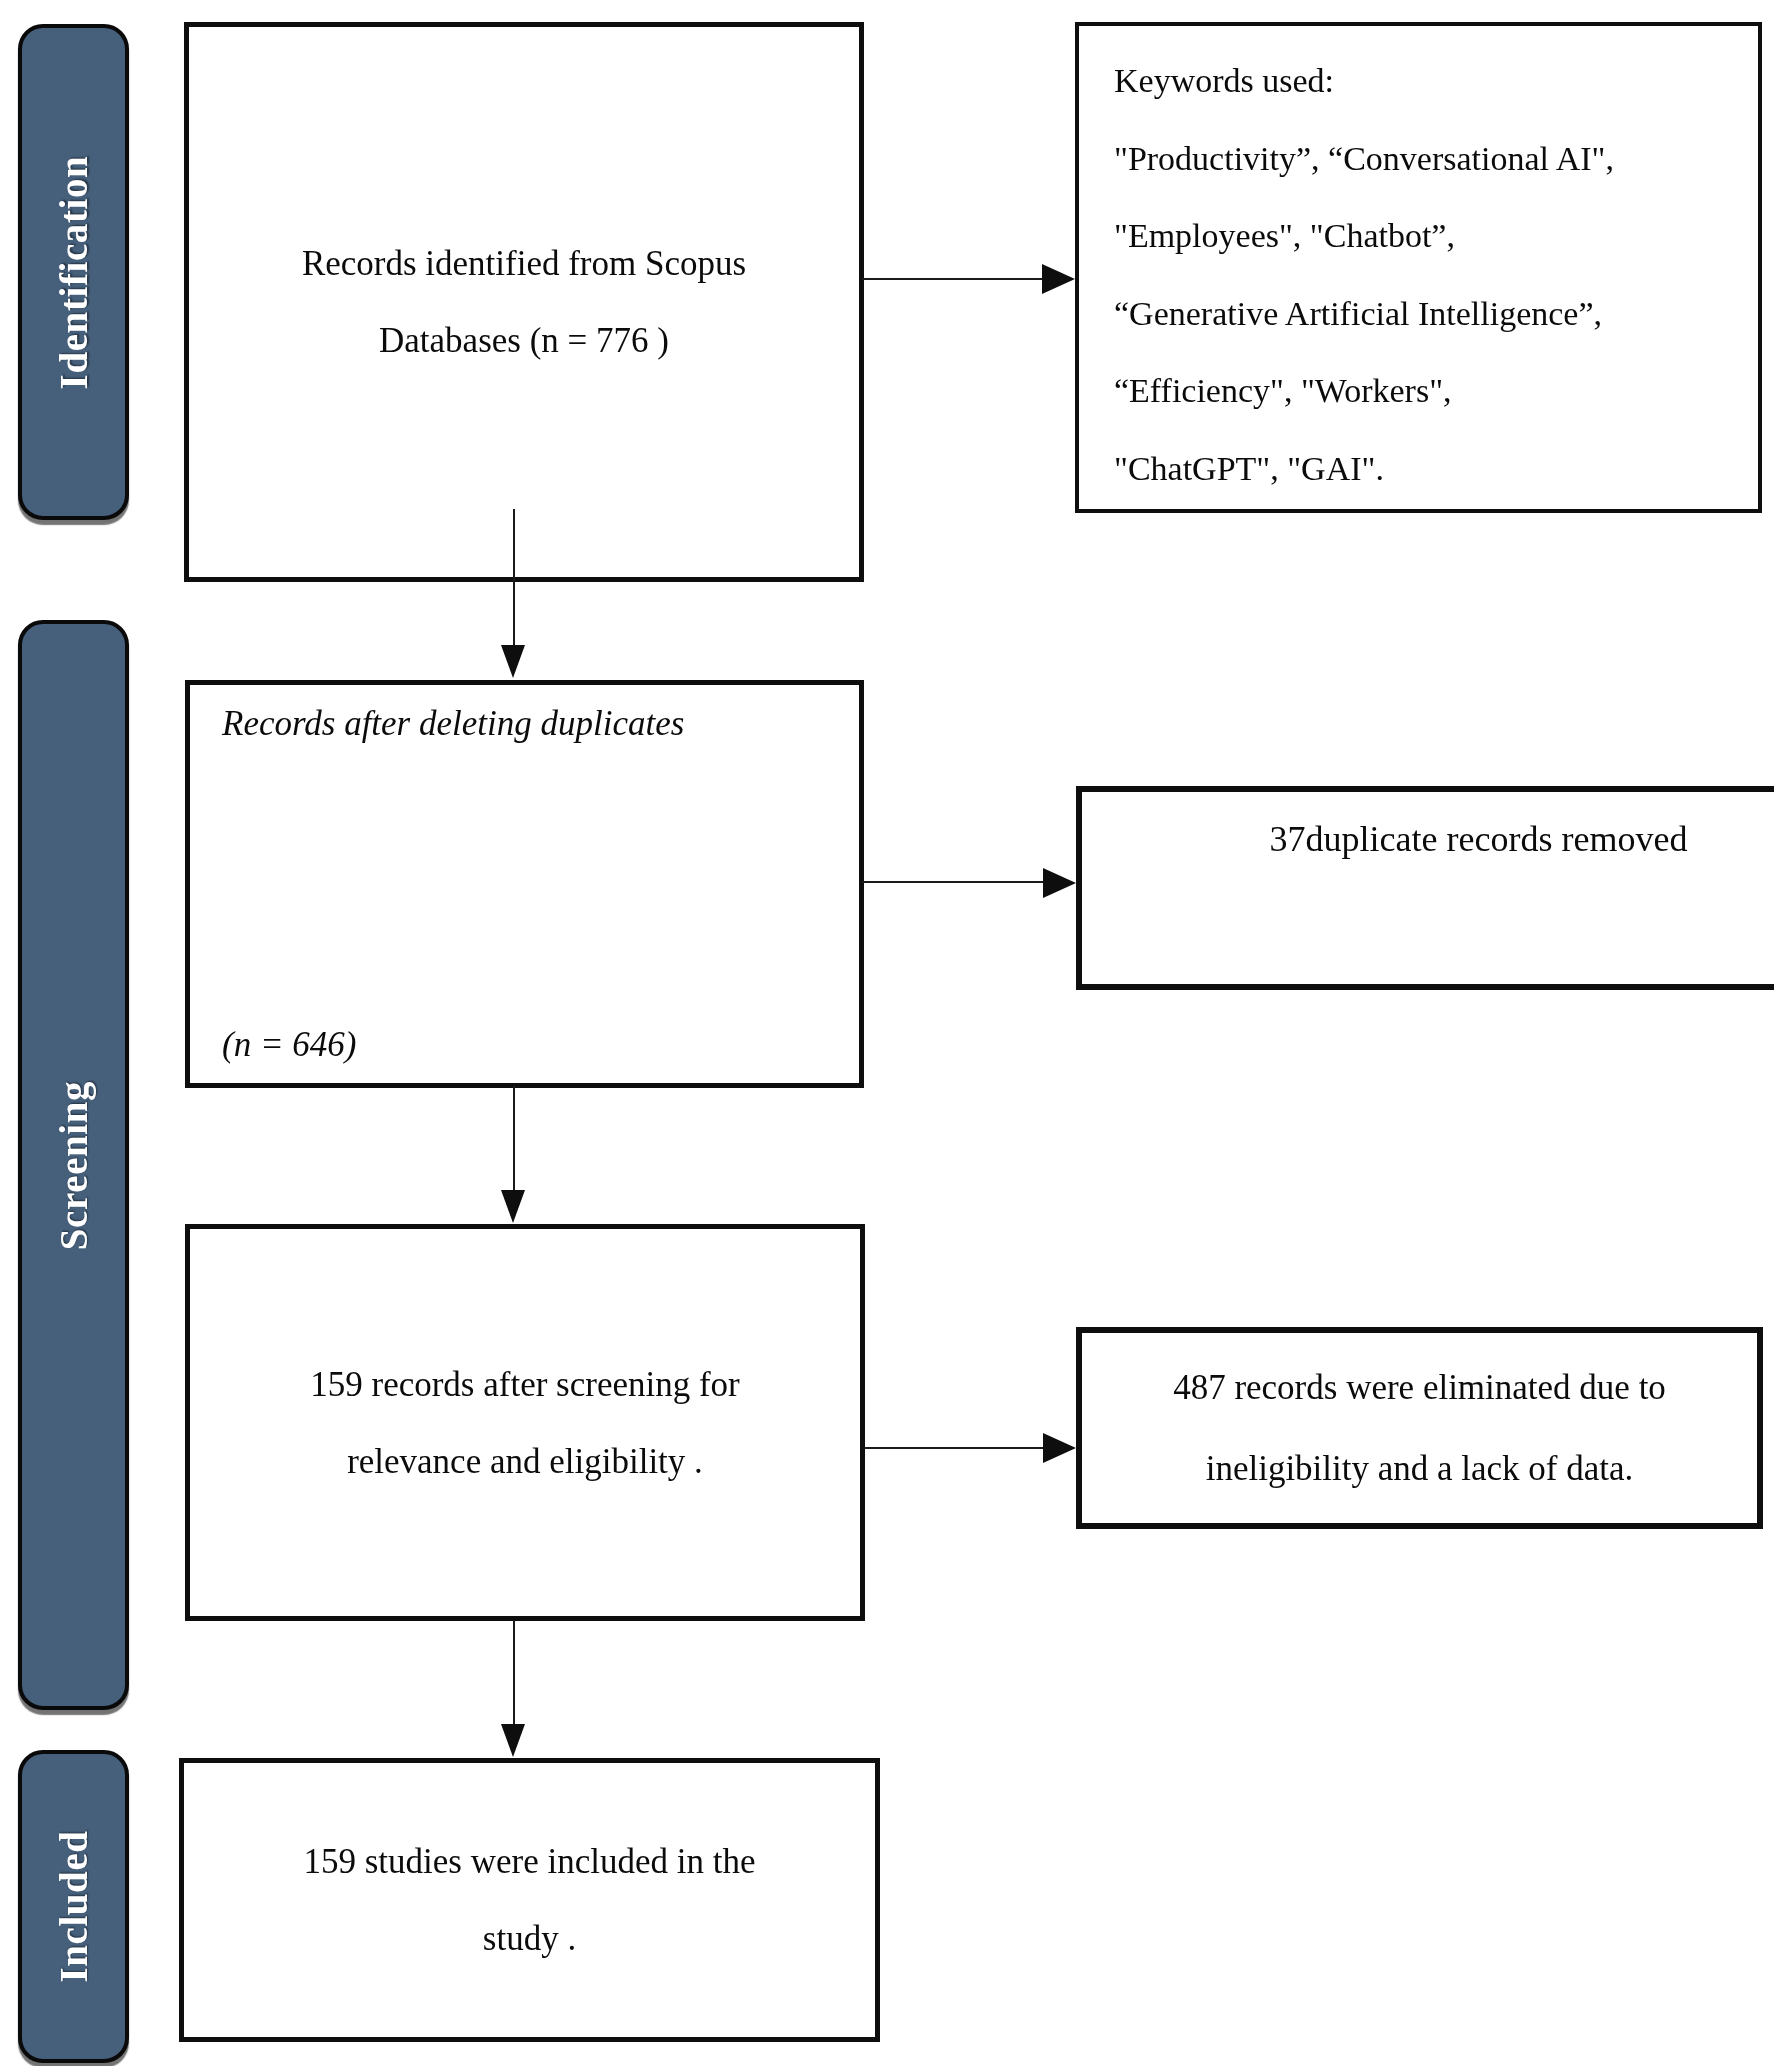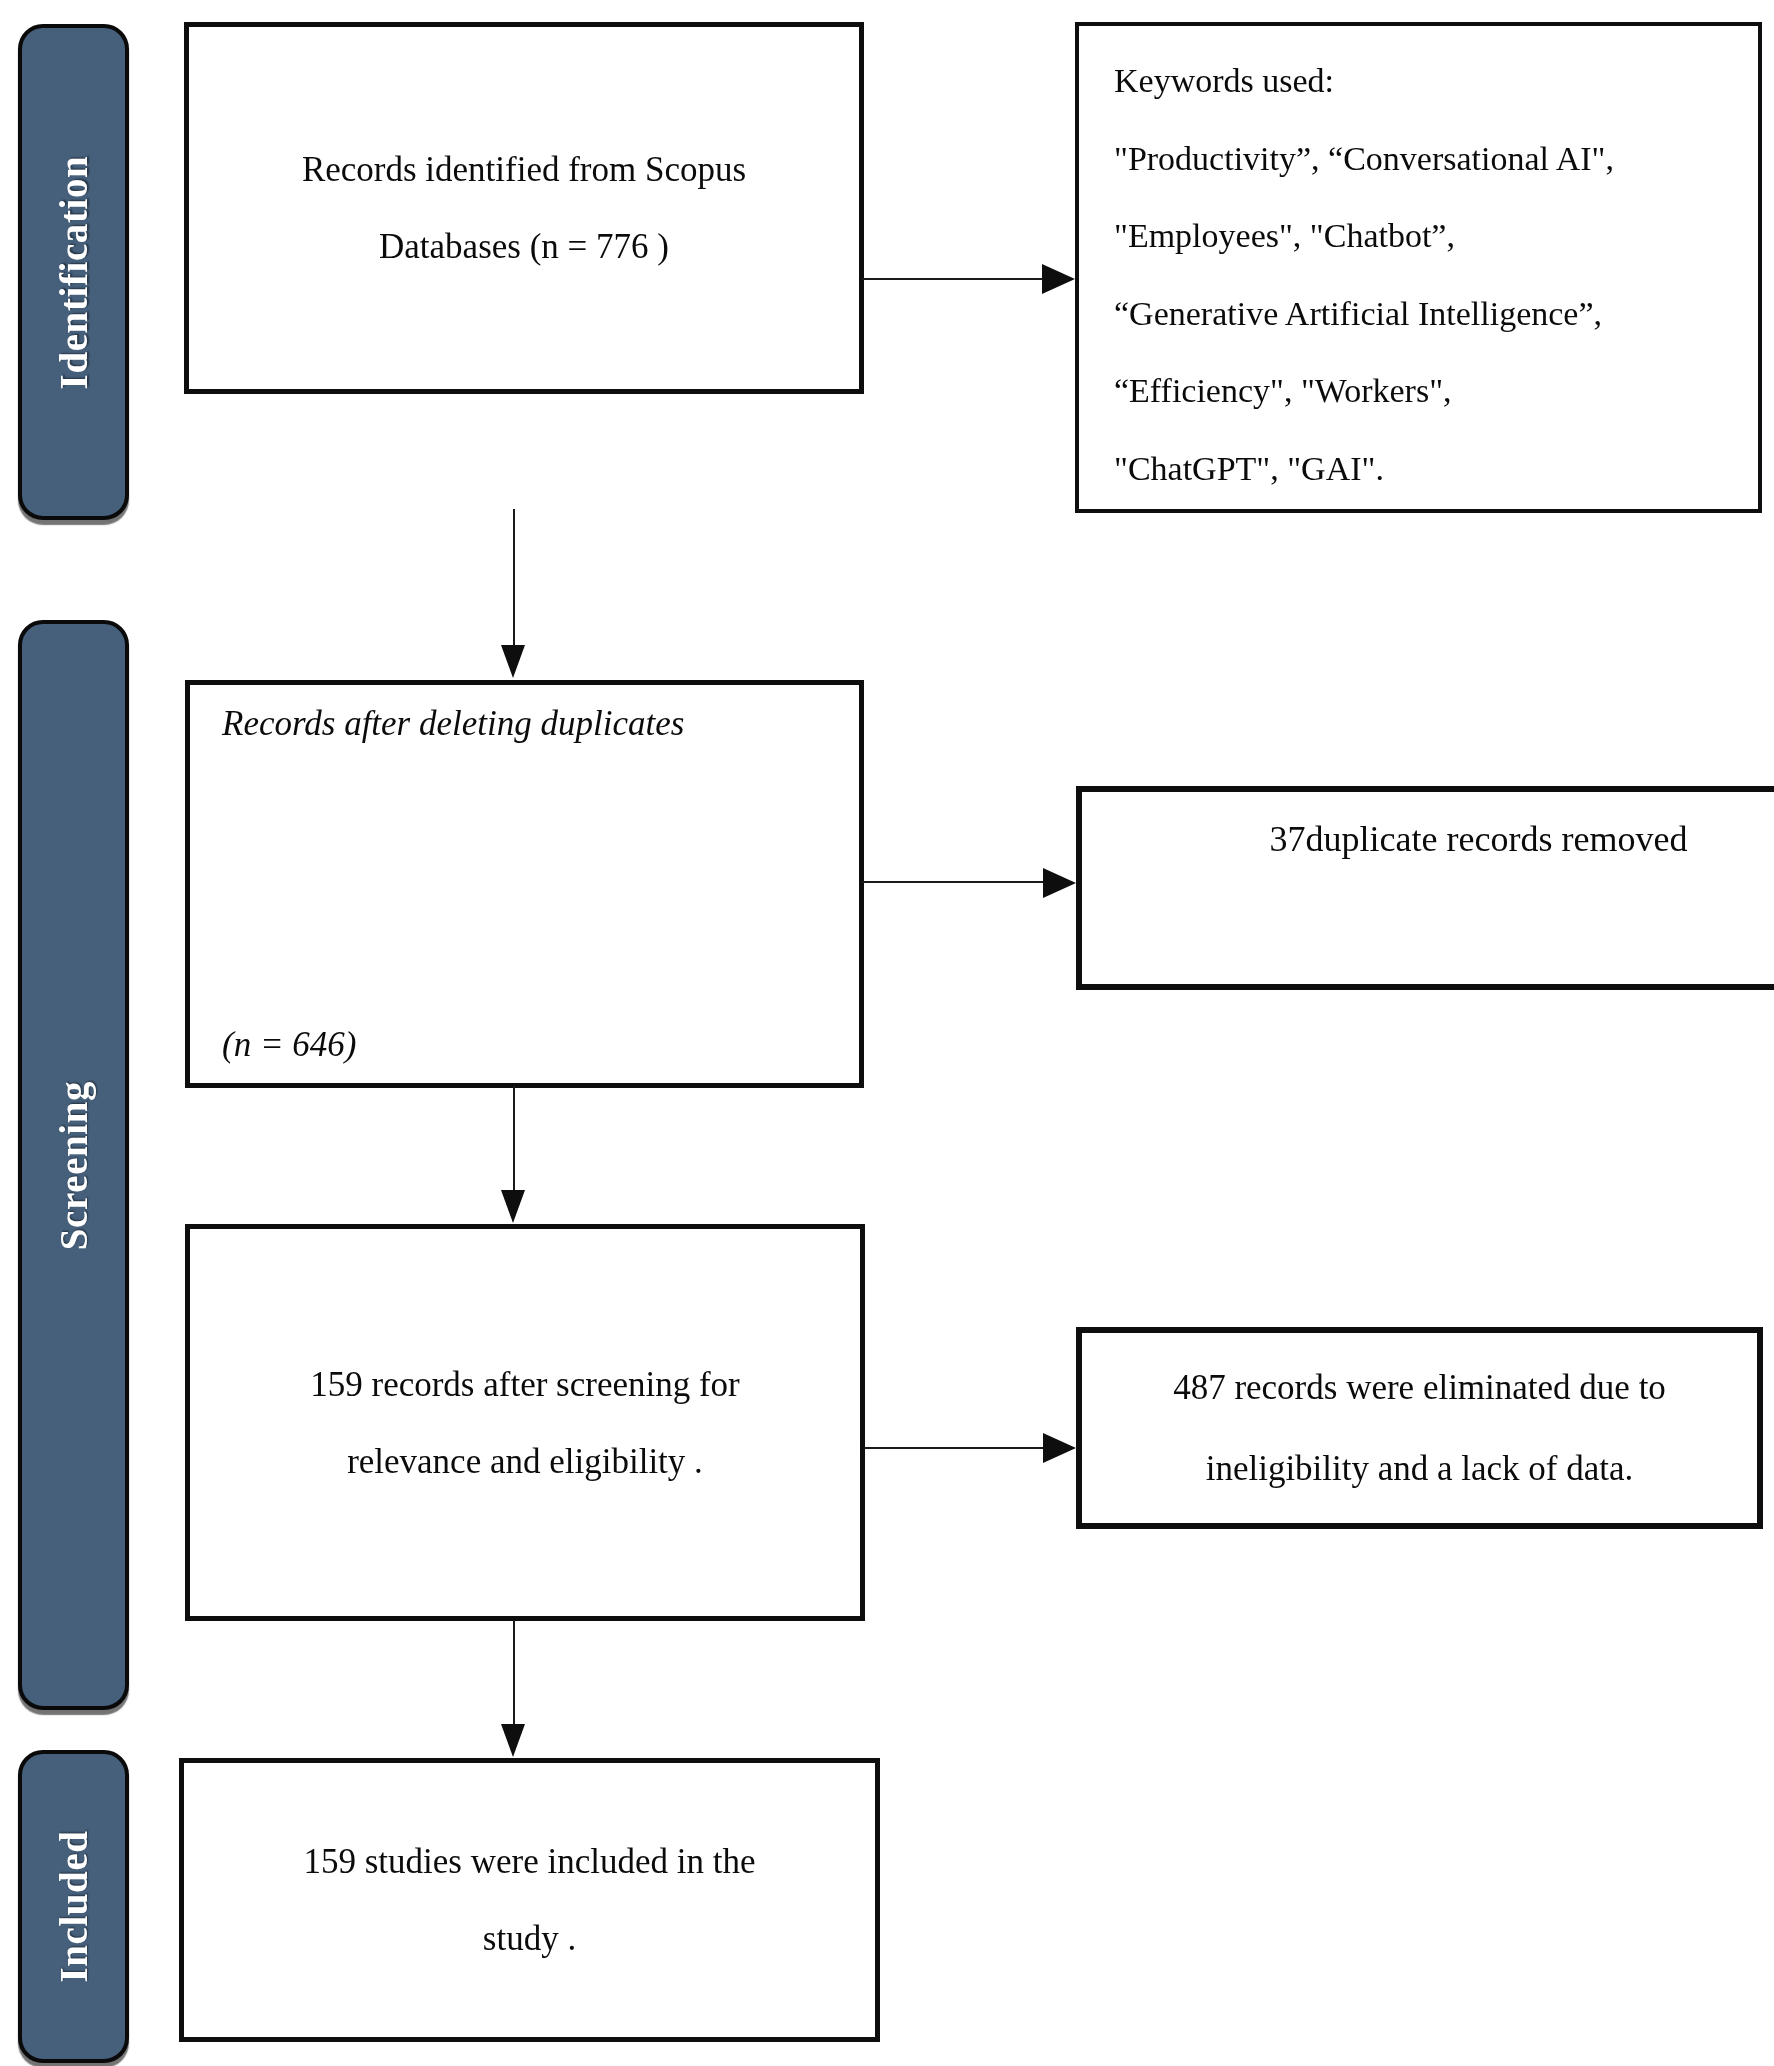--- a/index.html
+++ b/index.html
@@ -77,21 +77,21 @@
   <div class="stage" style="left:18px;top:24px;width:103px;height:488px;">
     <span class="stage-label">Identification</span>
   </div>
   <div class="stage" style="left:18px;top:620px;width:103px;height:1082px;">
     <span class="stage-label">Screening</span>
   </div>
   <div class="stage" style="left:18px;top:1750px;width:103px;height:305px;">
     <span class="stage-label">Included</span>
   </div>
 
-  <div class="box center" style="left:184px;top:21.5px;width:680px;height:372px;">
+  <div class="box center" style="left:184px;top:21.5px;width:680px;height:560px;">
     <div class="line">Records identified from Scopus</div>
     <div class="line">Databases (n = 776 )</div>
   </div>
 
   <div class="box left-mid" style="left:185px;top:680px;width:679px;height:408px;">
     <div class="line">Records after deleting duplicates</div>
     <div class="line">(n = 646)</div>
   </div>
 
   <div class="box center" style="left:185px;top:1224px;width:680px;height:397px;">

